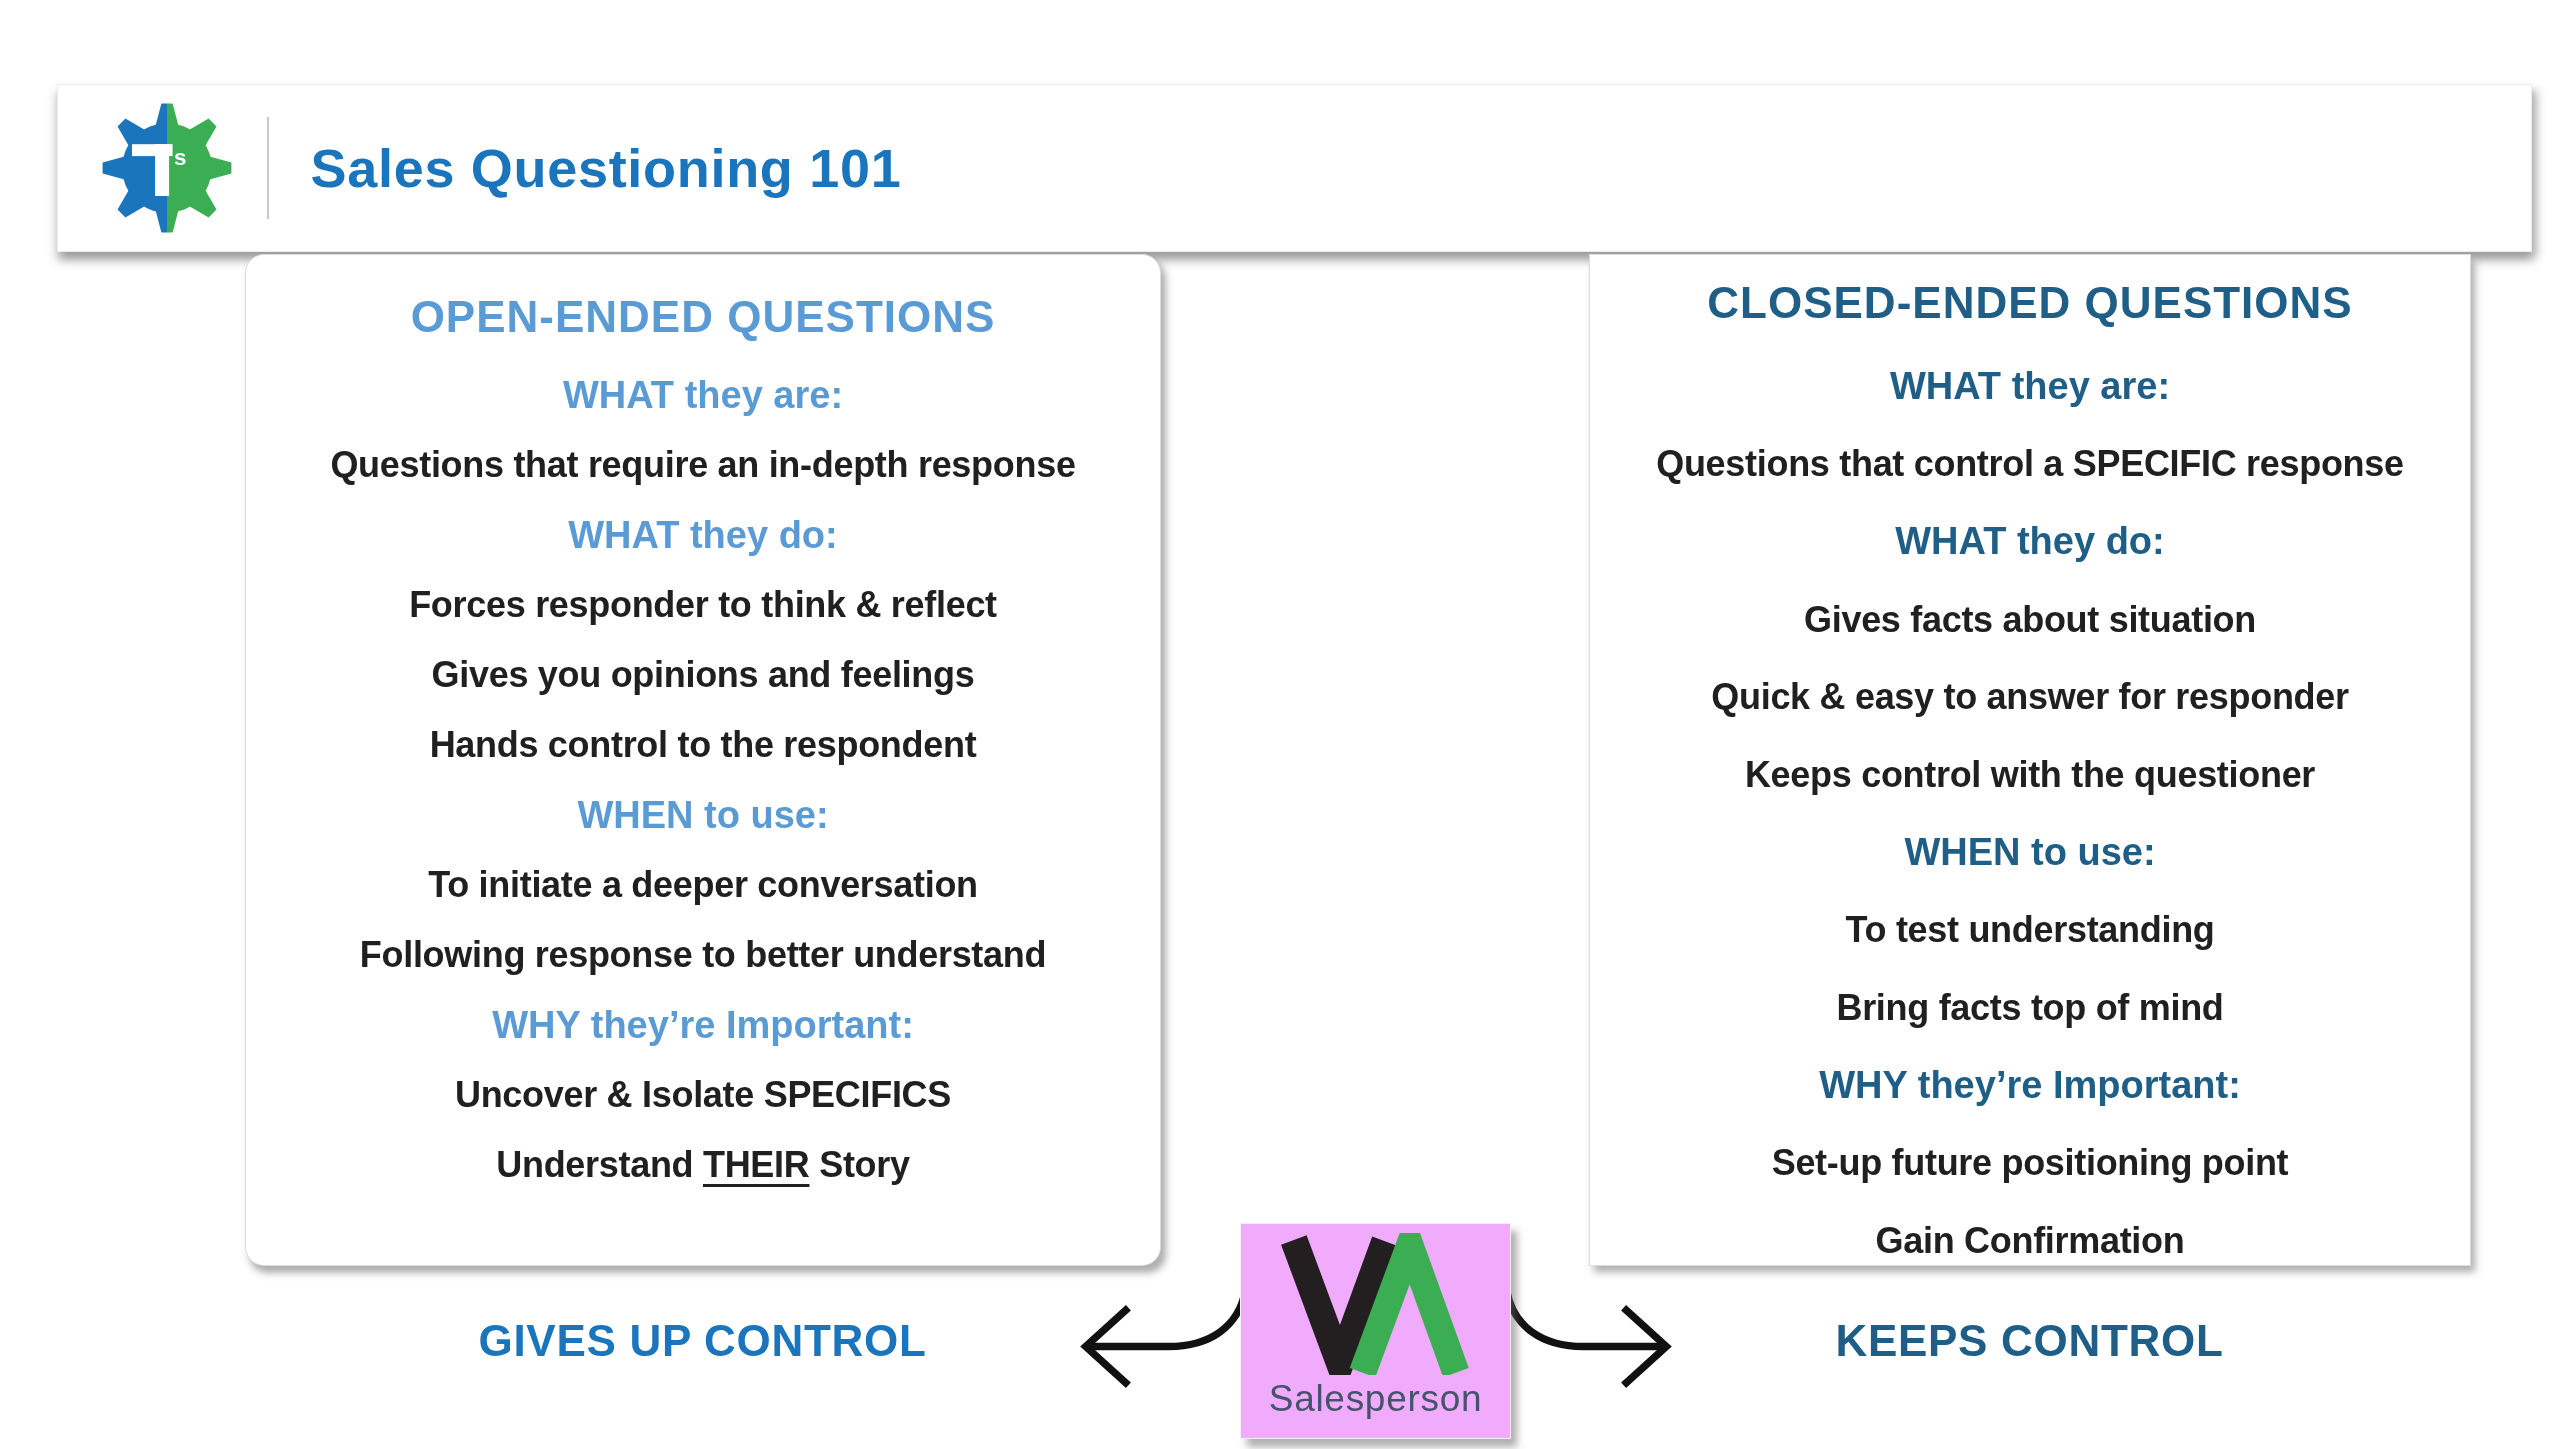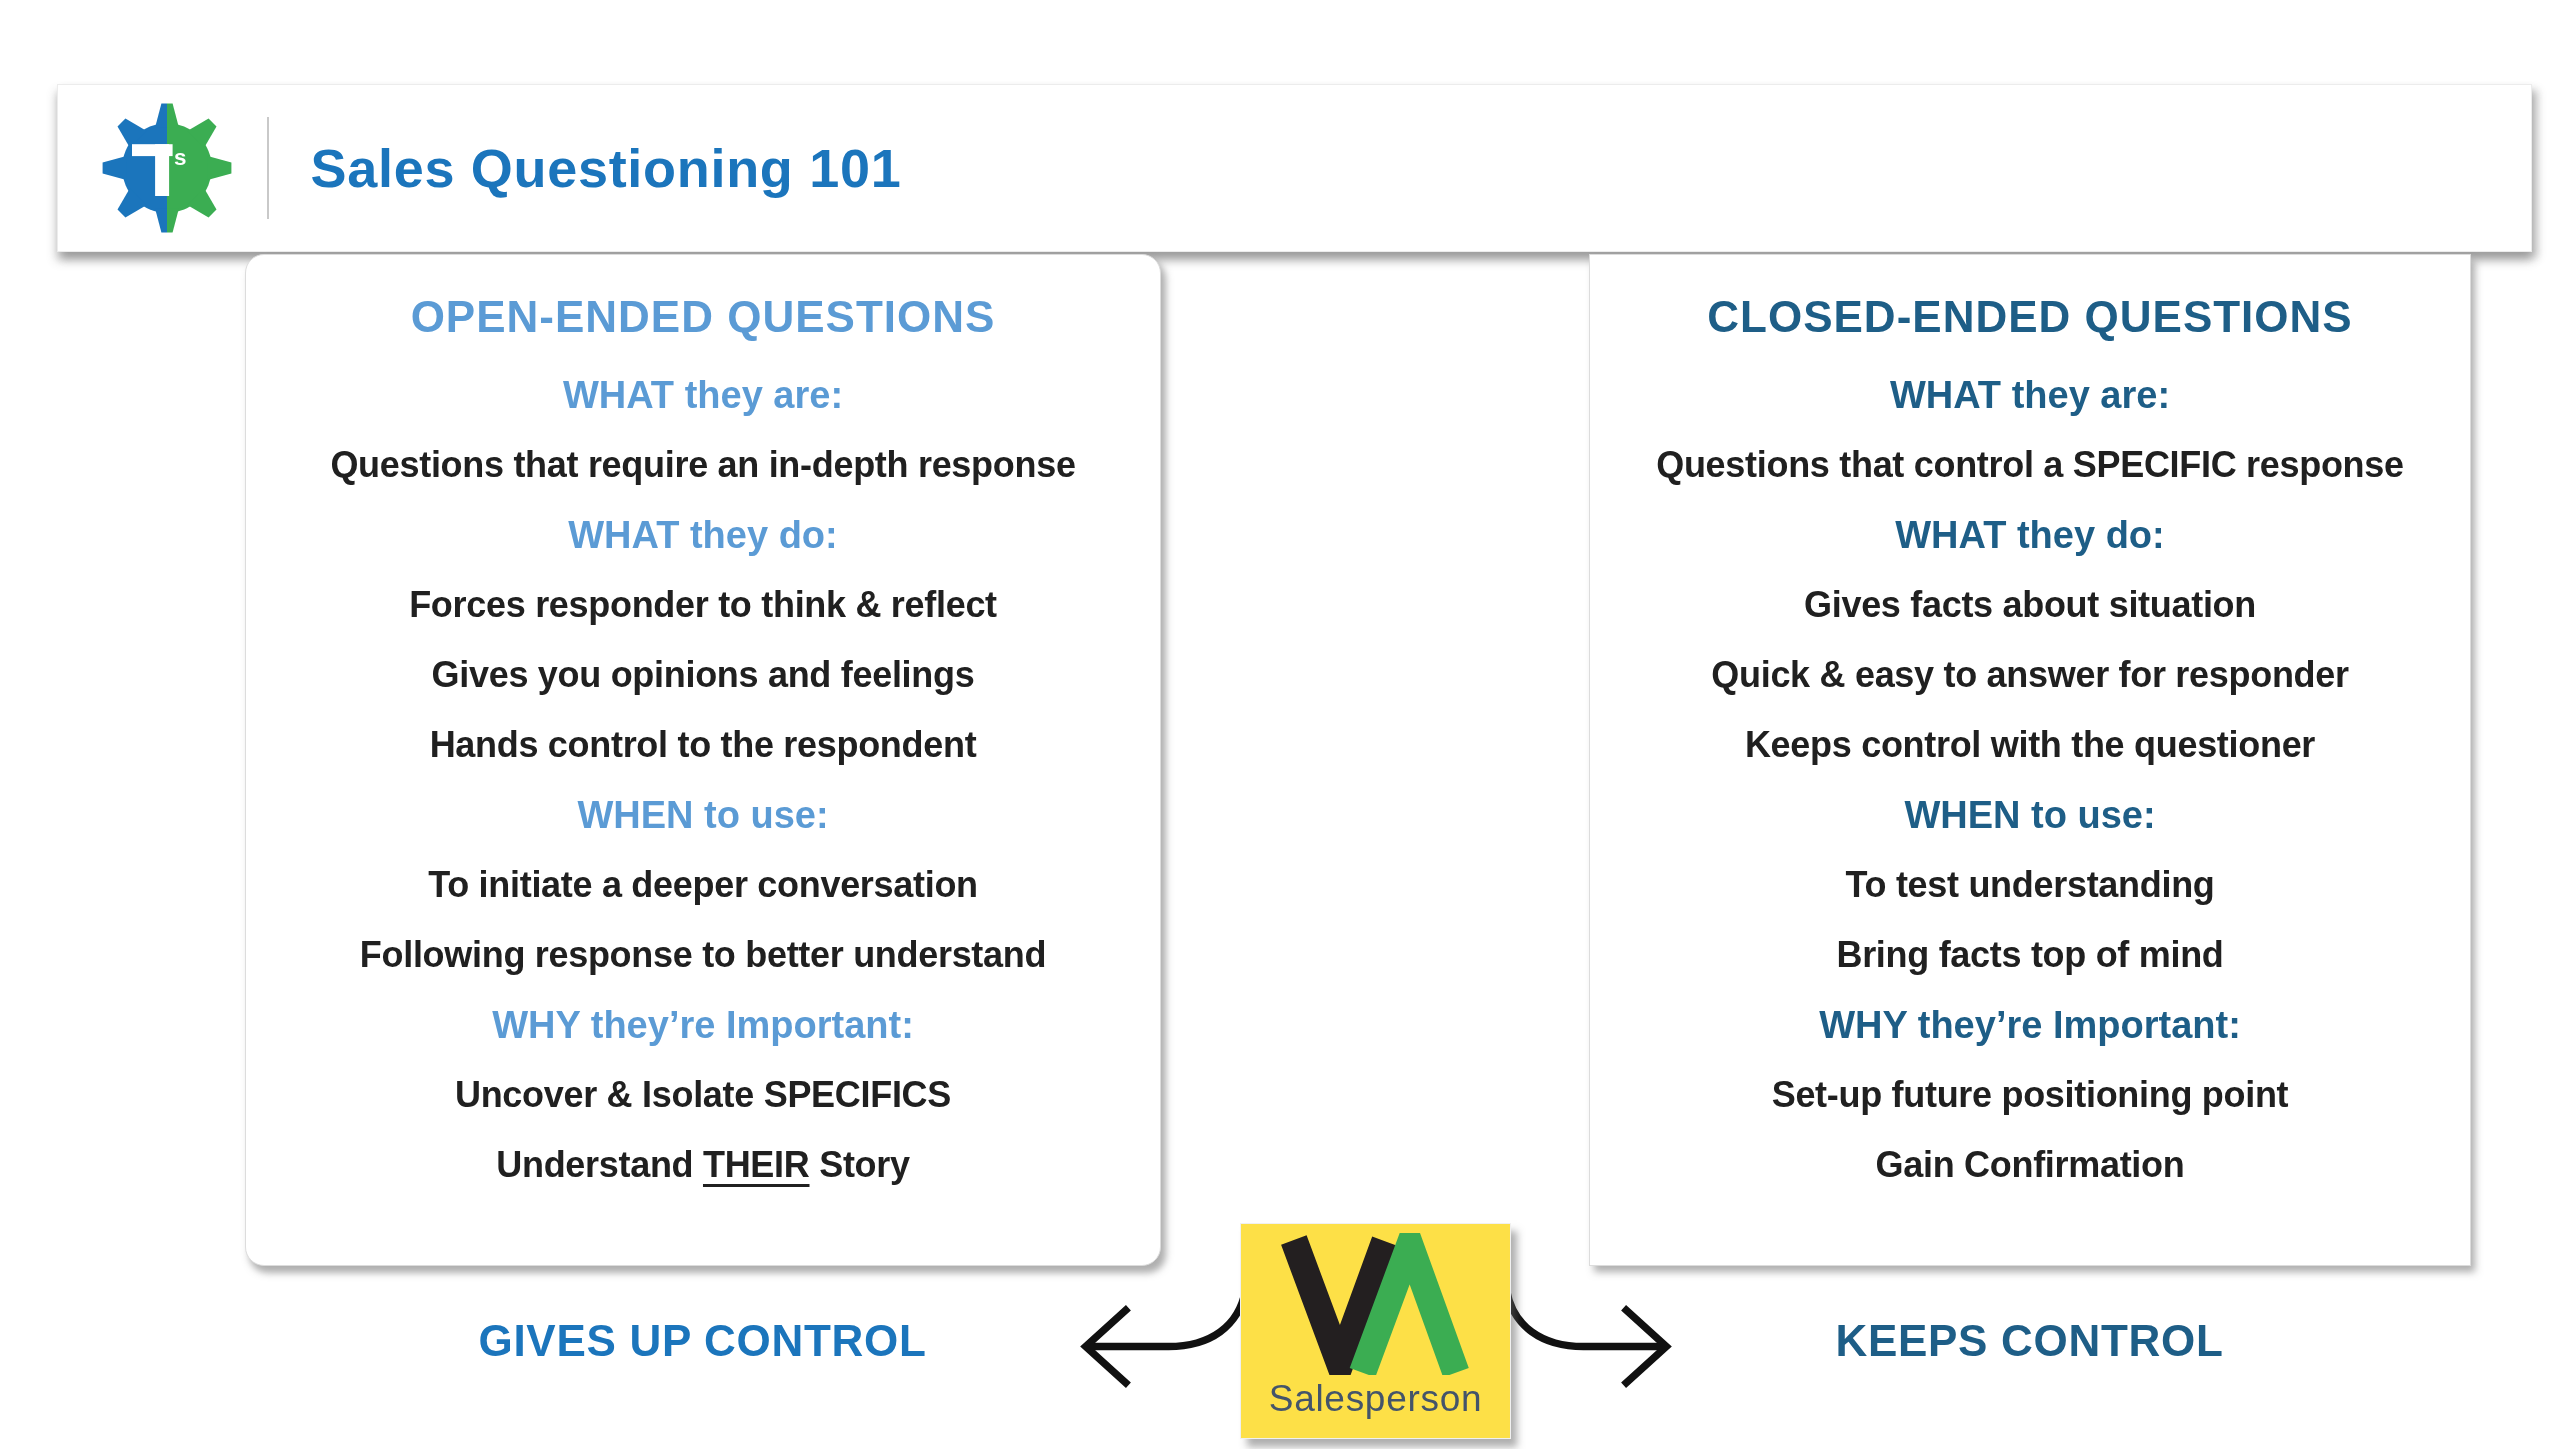--- a/index.html
+++ b/index.html
@@ -19,40 +19,40 @@
   .header-title{
     font-size:54px;font-weight:600;letter-spacing:0.7px;color:#1B75BC;white-space:nowrap;
   }
   
   .panel{
     position:absolute;top:254px;background:#ffffff;border:1.3px solid #dcdcdc;
     box-shadow:4.7px 6.7px 7.4px rgba(95,95,95,.5);
     display:flex;flex-direction:column;align-items:stretch;box-sizing:border-box;padding-top:19px;
   }
   .panel-left{left:245px;width:916px;height:1012px;border-radius:19px;}
-  .panel-right{left:1589px;width:882px;height:1012px;}
+  .panel-right{left:1589px;width:882px;height:1012px;gap:30px;}
   .row{height:70px;display:flex;align-items:center;justify-content:center;text-align:center;white-space:nowrap;}
   .row.title-row{height:86px;}
   .panel-title{font-size:44px;font-weight:600;letter-spacing:1px;}
   .sec-head{font-size:38px;font-weight:600;}
   .body-line{font-size:36px;font-weight:700;color:#202020;letter-spacing:-0.3px;}
   .panel-left .panel-title,.panel-left .sec-head{color:#5B9BD5;}
   .panel-right .panel-title,.panel-right .sec-head{color:#1E5E87;}
   .ul{
     text-decoration:underline;text-decoration-thickness:2.7px;text-underline-offset:6.7px;
   }
   
   .control-label{
     position:absolute;top:1316px;width:671px;text-align:center;
     font-size:44px;font-weight:600;letter-spacing:0.7px;white-space:nowrap;
   }
   .control-left{left:367px;color:#1B75BC;}
   .control-right{left:1694px;color:#1E5E87;}
   .center-box{
-    position:absolute;left:1240px;top:1223px;width:271px;height:216px;background:#fde047;
+    position:absolute;left:1240px;top:1223px;width:271px;height:216px;background:#f0abfc;
     border:0.7px solid #f0f0f0;
     box-shadow:6.7px 8px 7.4px rgba(95,95,95,.5);
     display:flex;flex-direction:column;align-items:center;justify-content:flex-start;box-sizing:border-box;
   }
   .va-logo{margin-top:9.4px;width:201px;height:142px;}
   .center-label{
     margin-top:2.7px;font-size:37px;font-weight:300;color:#44546A;letter-spacing:0.7px;white-space:nowrap;
   }
   .arrow-svg{position:absolute;width:181px;height:127px;}
   .arrow-left-svg{left:1068px;top:1285px;}

